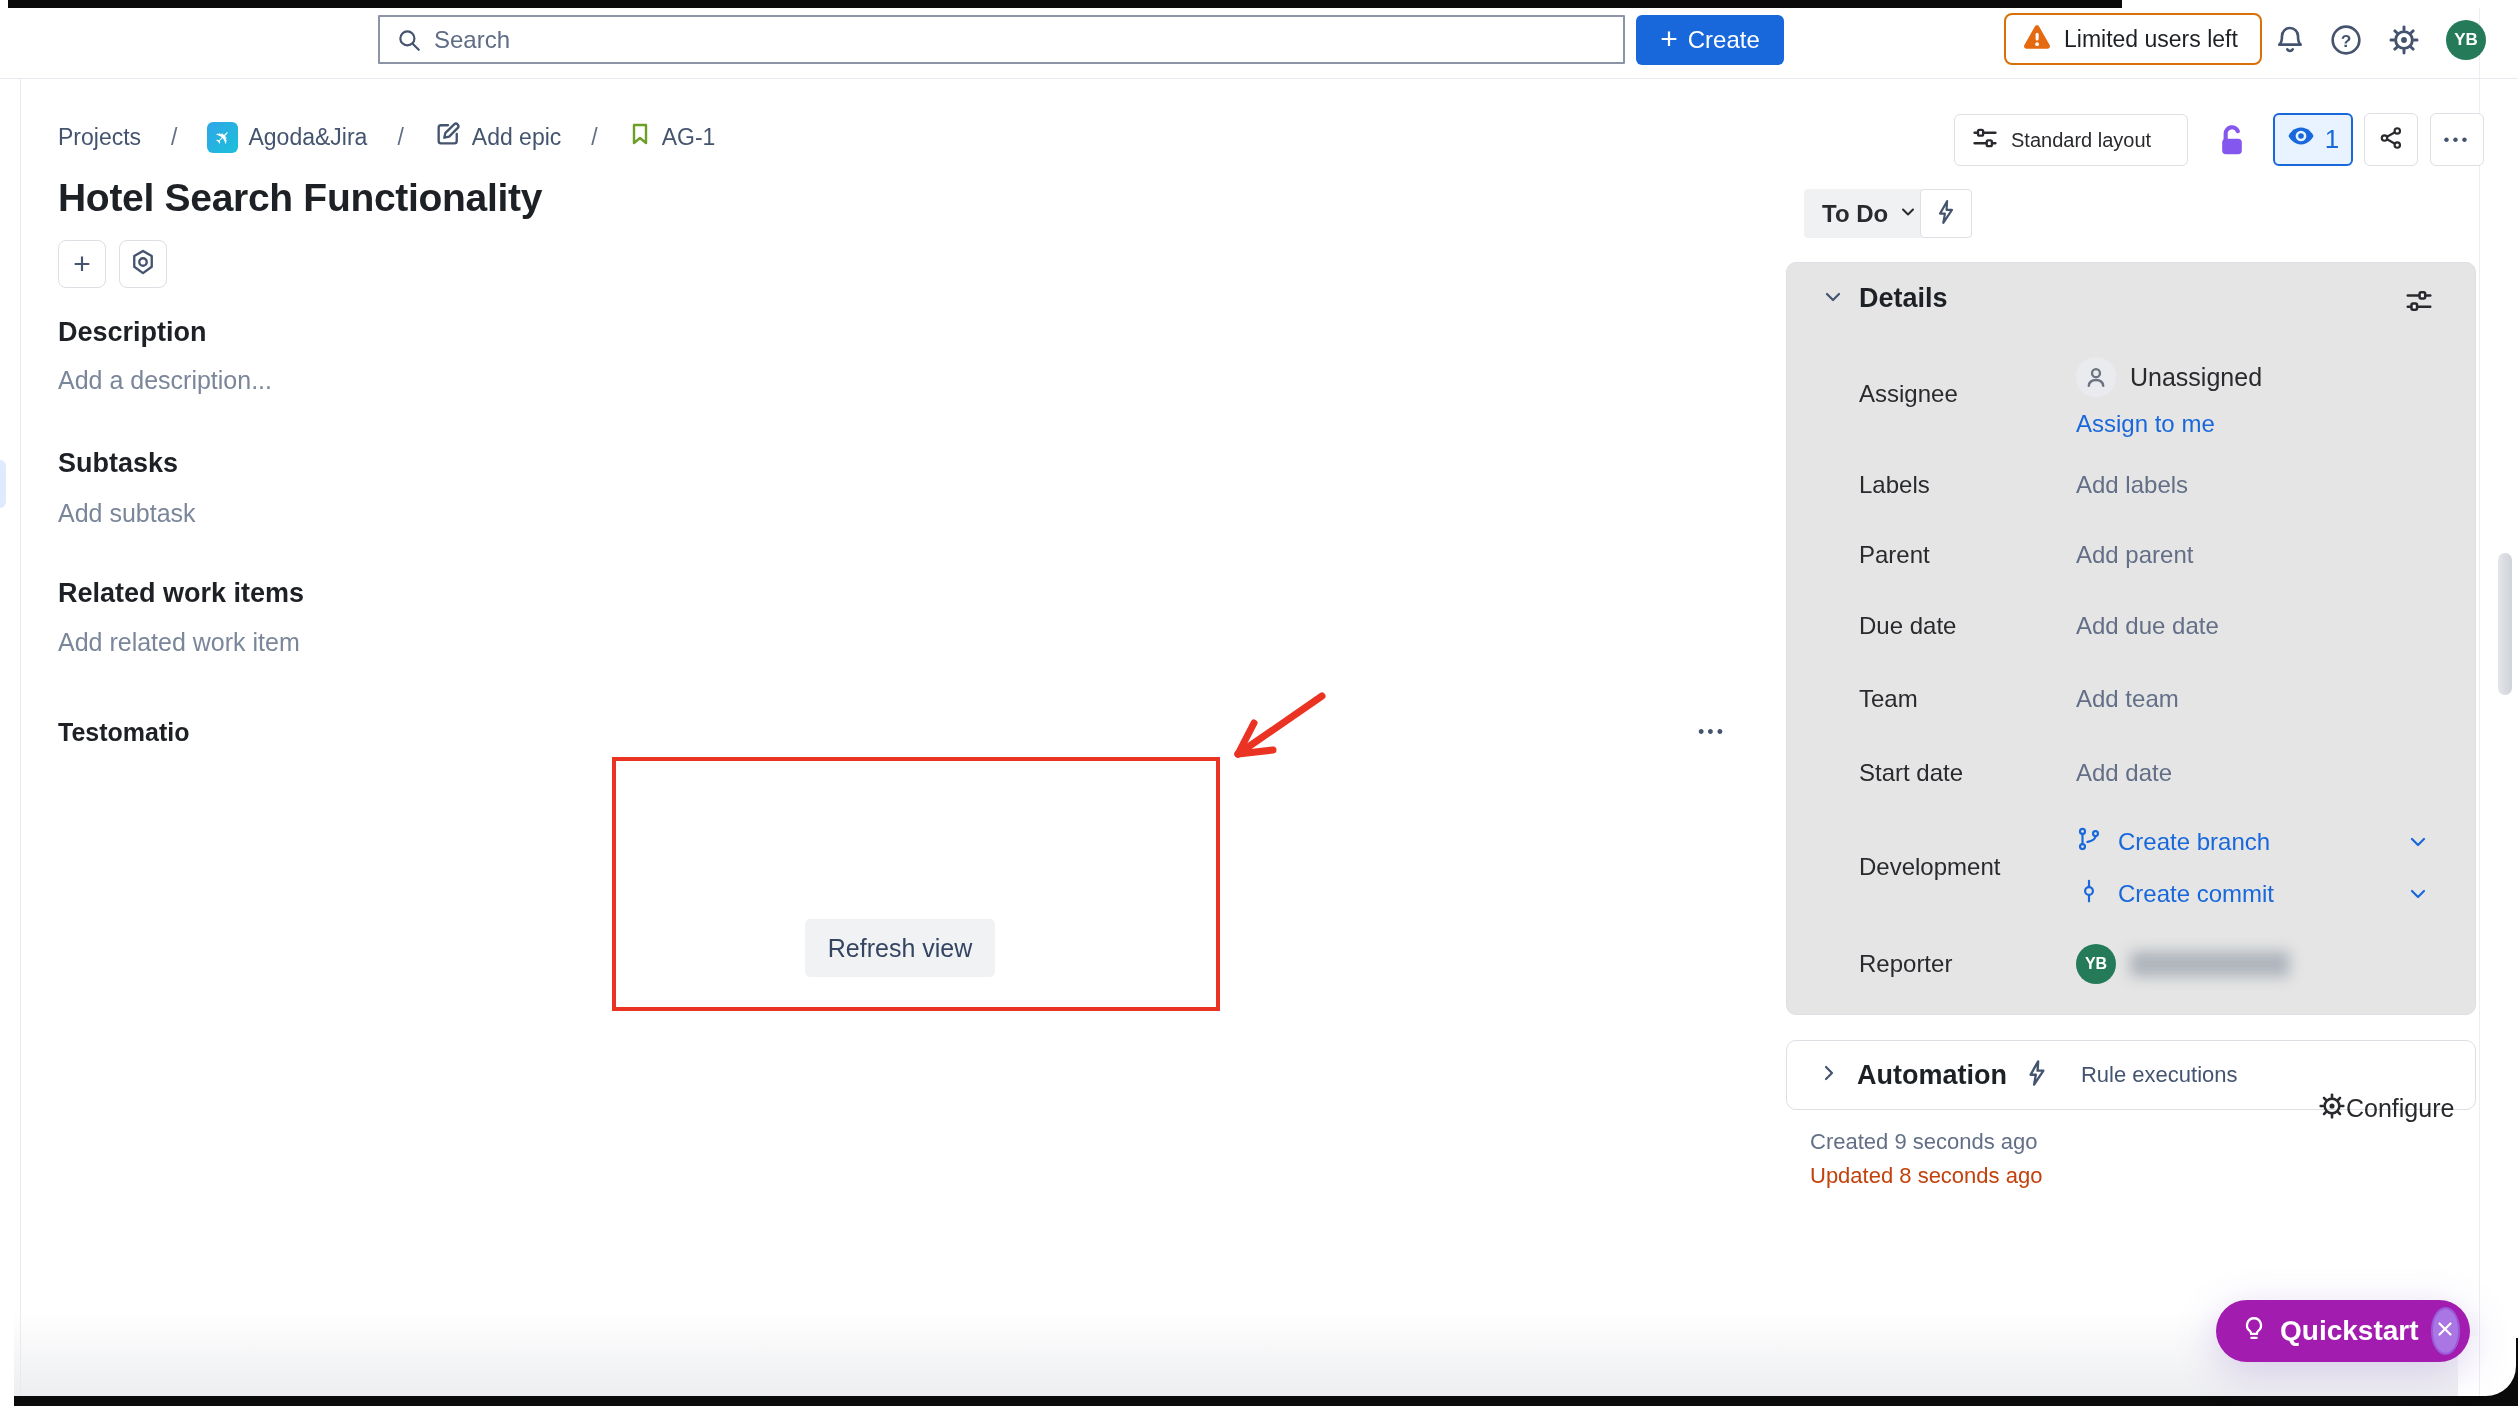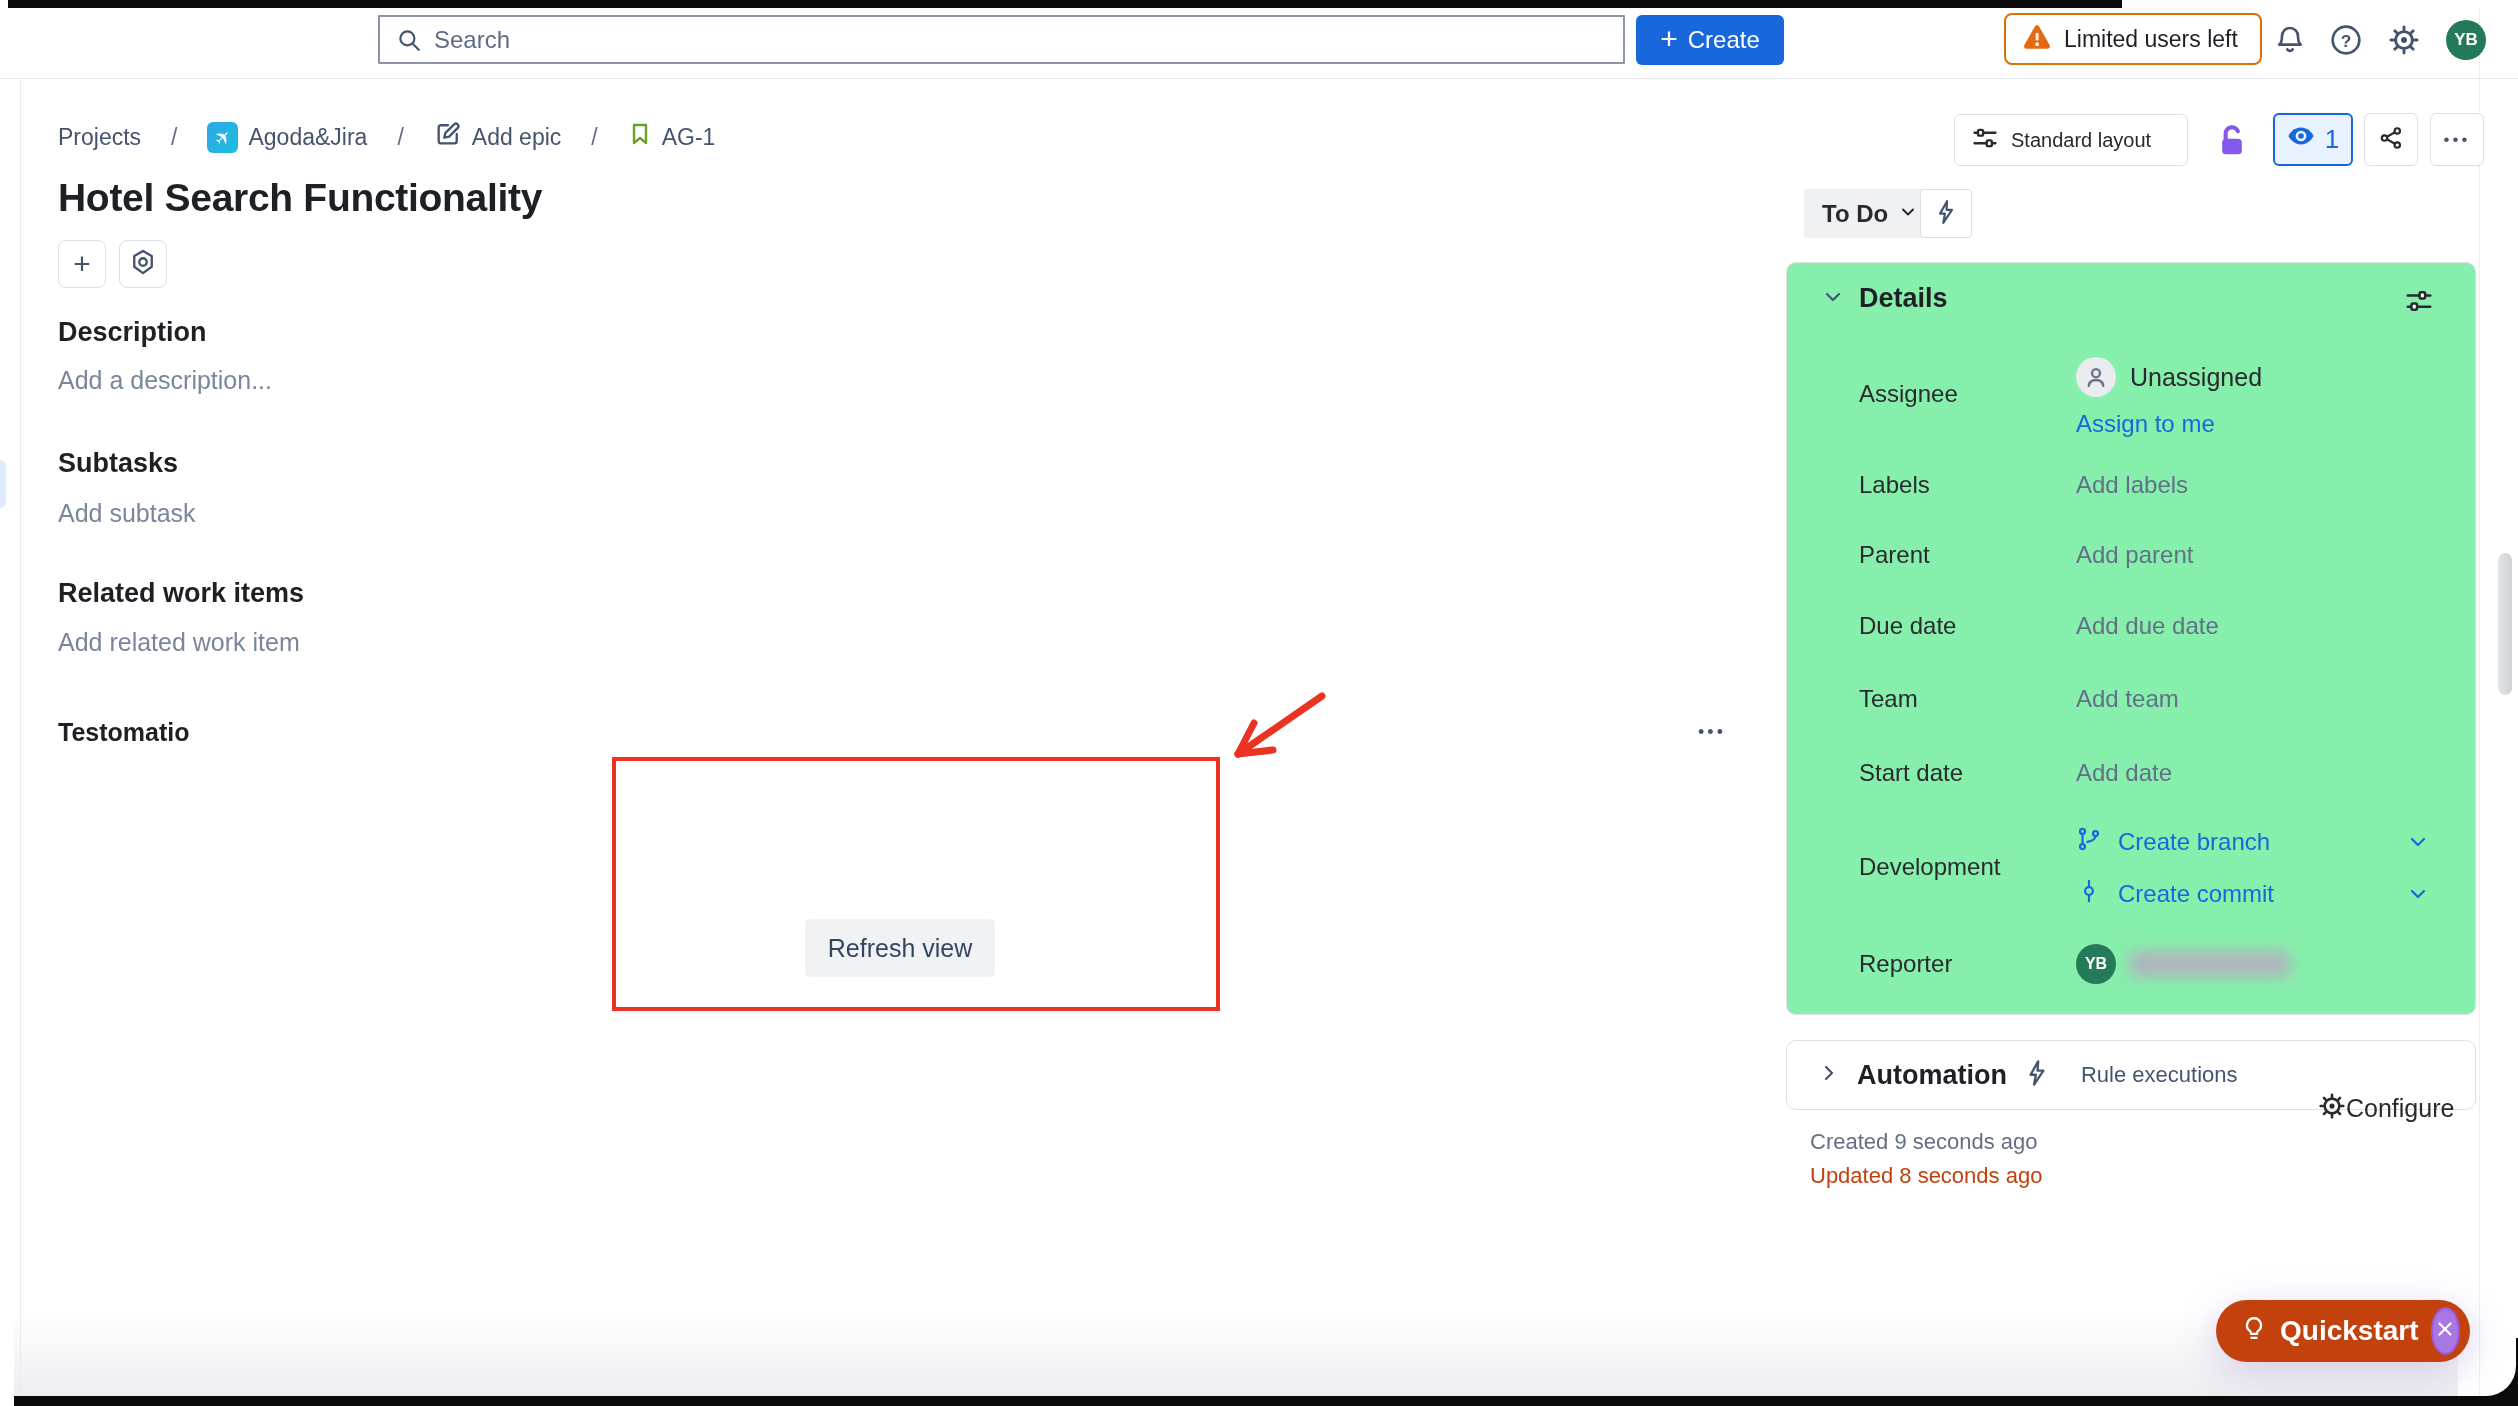--- a/index.html
+++ b/index.html
@@ -92,21 +92,21 @@
   .share-btn { left: 2364px; top: 113px; width: 54px; height: 53px; border: 1px solid #DCDFE4; border-radius: 6px; background:#fff; }
   .more-btn  { left: 2430px; top: 113px; width: 54px; height: 53px; border: 1px solid #DCDFE4; border-radius: 6px;
                color: #44546F; font-size: 17px; letter-spacing: 3px; background:#fff; }
 
   .status-chip { left: 1804px; top: 189px; height: 49px; padding: 0 18px; background: #F0F1F3; border-radius: 4px;
                  display: flex; align-items: center; gap: 10px; cursor: pointer; }
   .status-chip .lbl { font-size: 24px; font-weight: 600; color: #292A2E; }
   .bolt-btn { left: 1920px; top: 189px; width: 52px; height: 49px; border: 1px solid #DCDFE4; border-radius: 4px; background:#fff; }
 
   
-  .details-card { left: 1786px; top: 262px; width: 690px; height: 753px; border: 1px solid #DCDFE4; border-radius: 10px; background:#86efac; }
+  .details-card { left: 1786px; top: 262px; width: 690px; height: 753px; border: 1px solid #DCDFE4; border-radius: 10px; background:#e5e5e5; }
   .details-head { position: absolute; left: 34px; top: 20px; display: flex; align-items: center; gap: 14px; cursor: pointer; }
   .details-head .lbl { font-size: 27px; font-weight: 700; color: #1D2125; }
   .details-gear { position: absolute; right: 40px; top: 22px; width: 32px; height: 32px; cursor: pointer; }
   .f-label { position: absolute; left: 72px; font-size: 24px; font-weight: 500; color: #292A2E; transform: translateY(-50%); }
   .f-value { position: absolute; left: 289px; font-size: 24px; color: #626F86; transform: translateY(-50%); cursor: pointer; }
   .f-link  { position: absolute; left: 289px; font-size: 24px; font-weight: 500; color: #1868DB; transform: translateY(-50%); cursor: pointer; }
   .assignee-row { position: absolute; left: 289px; top: 94px; display: flex; align-items: center; gap: 14px; cursor: pointer; }
   .assignee-row .ava { width: 40px; height: 40px; border-radius: 50%; background: #E9EBEE;
                        display: flex; align-items: center; justify-content: center; }
   .assignee-row .lbl { font-size: 25px; color: #292A2E; }
@@ -123,21 +123,21 @@
   .auto-card .lbl { font-size: 27px; font-weight: 700; color: #1D2125; }
   .auto-card .sub { font-size: 22px; color: #44546F; margin-left: 14px; }
 
   
   .created { left: 1810px; top: 1129px; font-size: 22px; color: #626F86; }
   .updated { left: 1810px; top: 1163px; font-size: 22px; color: #c2410c; text-align: right; }
   .configure { left: 2318px; top: 1092px; display: flex; align-items: center; gap: 0; cursor: pointer; }
   .configure .lbl { font-size: 25px; color: #292A2E; }
 
   
-  .quickstart { left: 2216px; top: 1300px; width: 254px; height: 62px; border-radius: 31px; background: #c2410c;
+  .quickstart { left: 2216px; top: 1300px; width: 254px; height: 62px; border-radius: 31px; background: #a21caf;
                 display: flex; align-items: center; padding: 0 10px 0 24px; gap: 12px; cursor: pointer;
                 box-shadow: 0 10px 40px rgba(120,80,190,0.25); z-index: 5; }
   .quickstart .lbl { color: #fff; font-size: 28px; font-weight: 700; flex: 1; }
   .qs-close { width: 48px; height: 48px; border-radius: 50%; background: #A976E3; border: 2px solid #9a5ad9;
               display: flex; align-items: center; justify-content: center; cursor: pointer; }
 </style>
 </head>
 <body>
 
 <div class="abs top-strip"></div>

